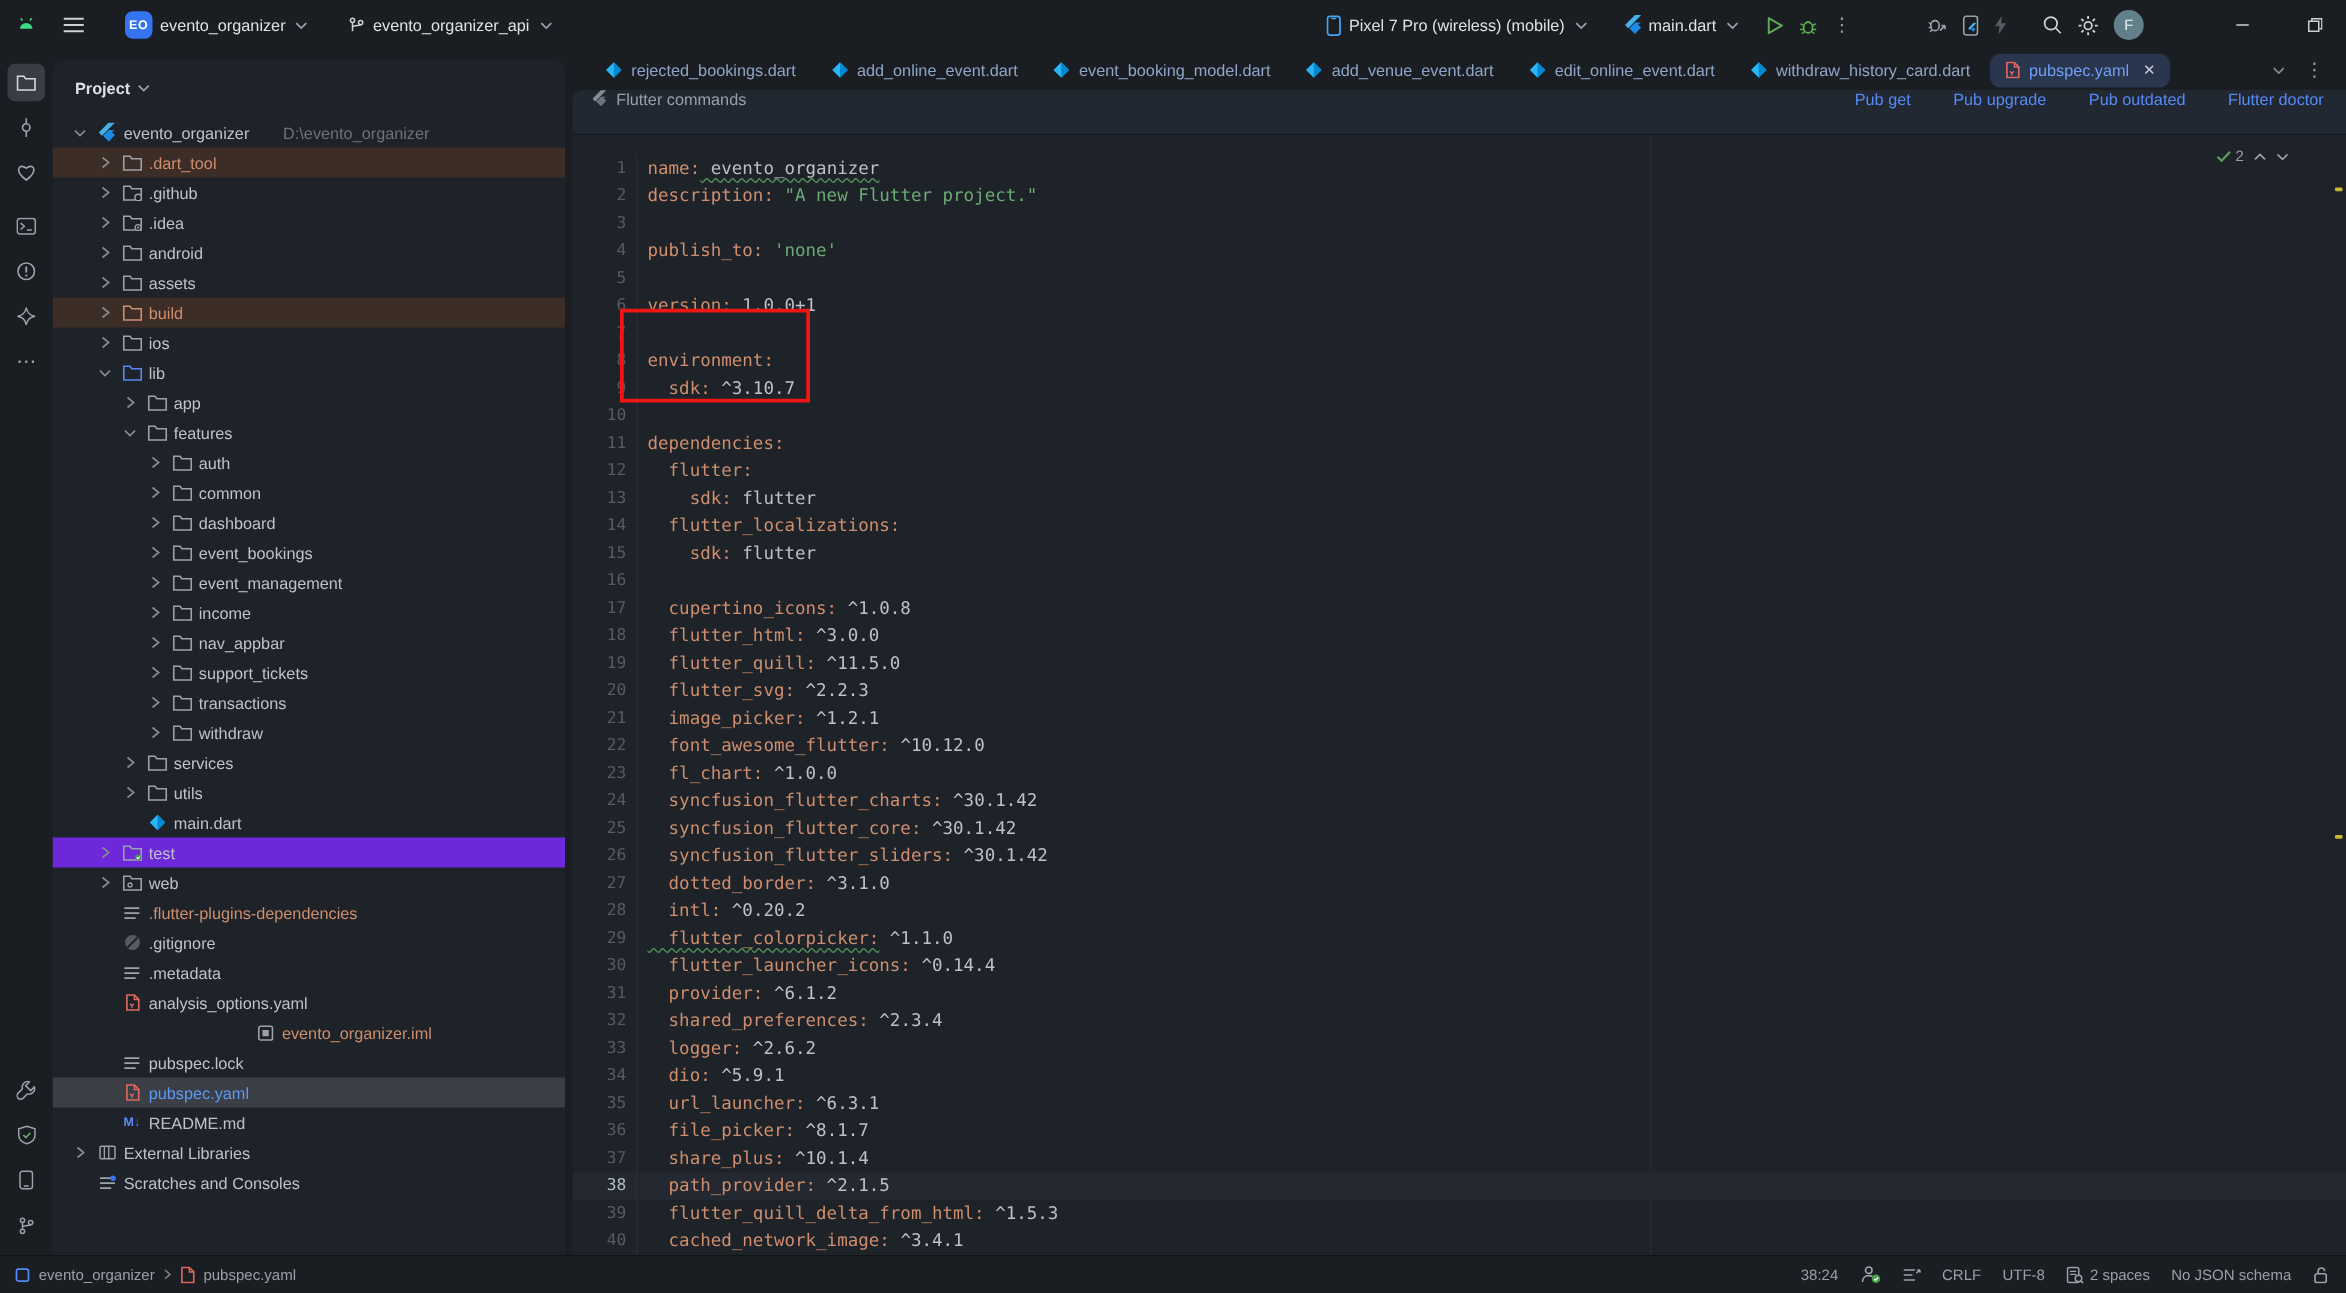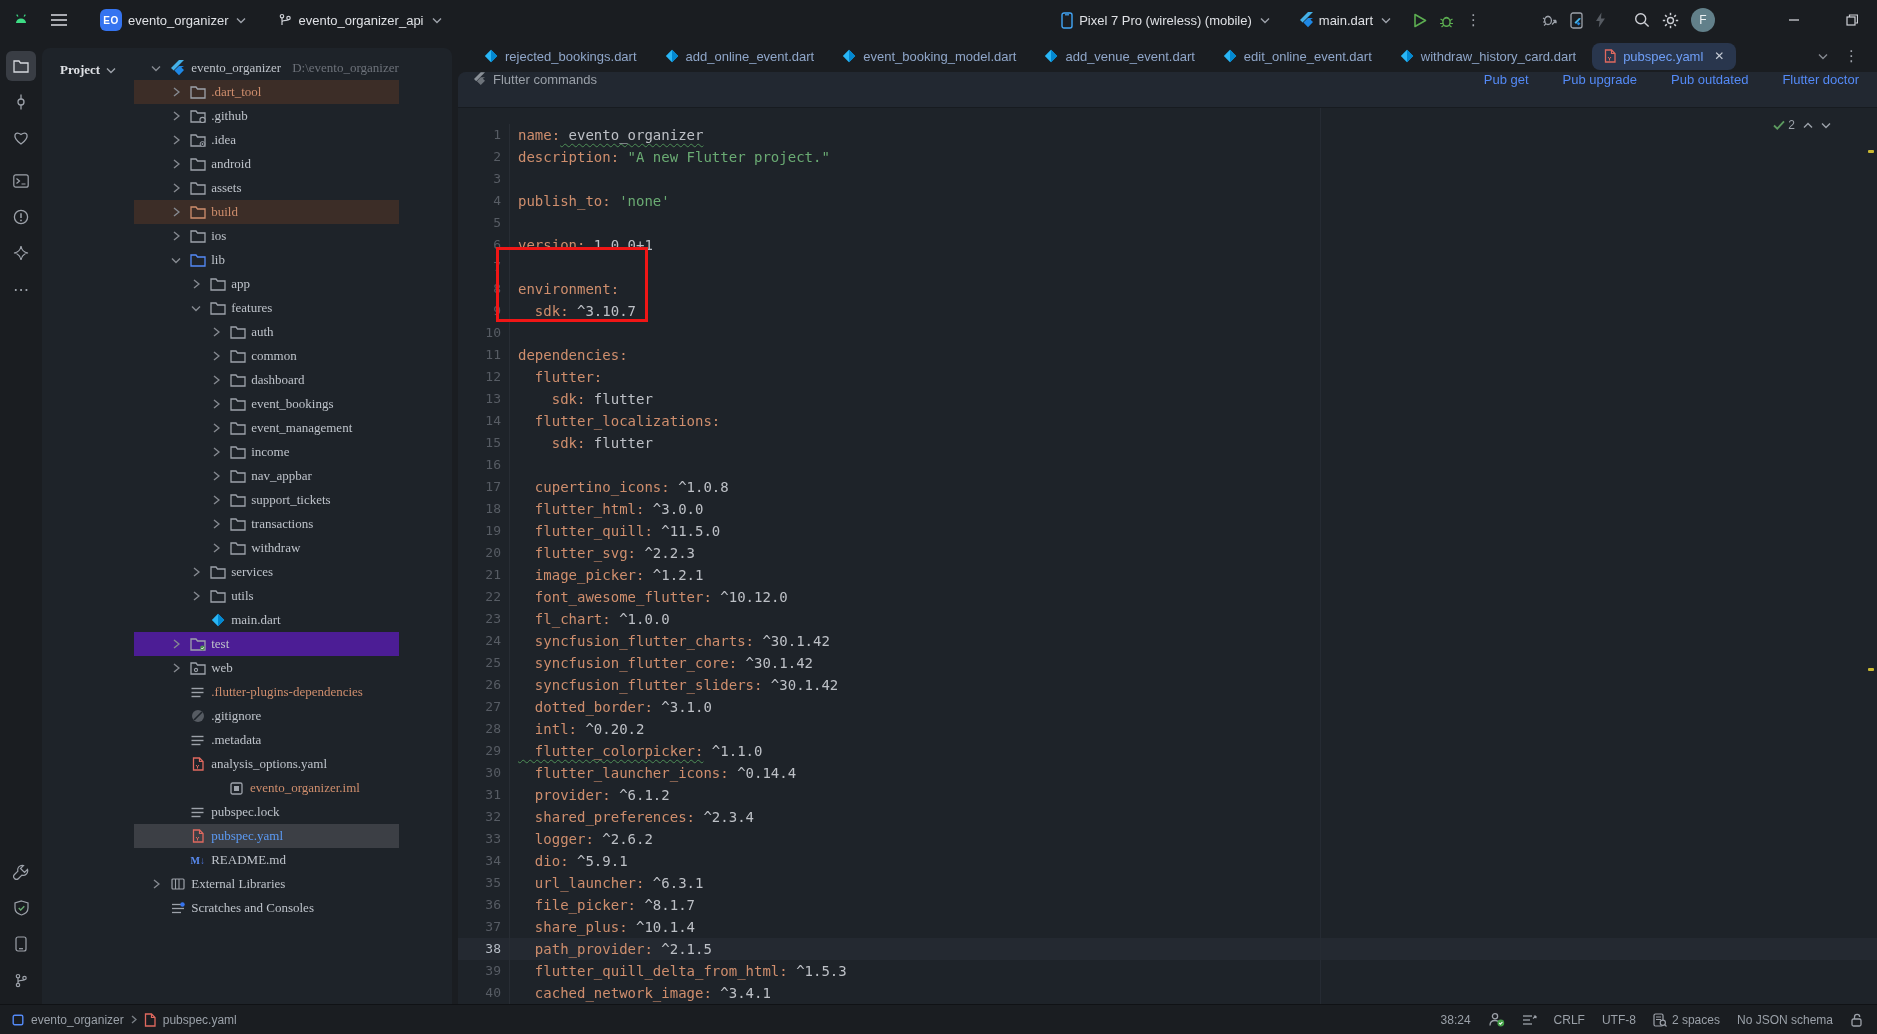--- a/index.html
+++ b/index.html
@@ -22,32 +22,32 @@
   .dots { color:#9da2aa; font-size:15px; padding:0 6px; }
 
   
   .main { display:flex; height:964px; }
   .stripe { width:42px; display:flex; flex-direction:column; align-items:center; padding:8px 0 6px; }
   .stripe .sicon { width:30px; height:30px; margin:3px 0; border-radius:6px; display:flex; align-items:center; justify-content:center; }
   .stripe .sicon.active { background:#393d44; }
   .stripe .flexgap { flex:1; }
 
   .left-col { width:410px; padding-top:8px; }
-  .project-island { background:#1e2329; height:956px; border-radius:8px 8px 0 0; display:flex; flex-direction:row;font-family:Liberation Serif, serif; }
+  .project-island { background:#1e2329; height:956px; border-radius:8px 8px 0 0; display:flex; flex-direction:column; }
   .proj-head { height:32px; display:flex; align-items:center; gap:6px; padding:0 18px; margin-top:6px; }
   .proj-head .tb-label { font-weight:bold; }
   .tree { margin-top:8px; overflow:hidden; font-size:13px; }
   .trow { height:24px; display:flex; align-items:center; gap:5px; white-space:nowrap; cursor:default; }
   .trow .tchev { width:16px; display:flex; justify-content:center; flex:none; }
   .trow .ticon { width:17px; display:flex; justify-content:center; flex:none; }
   .tlabel { color:#bec3ca; }
-  .tpath { color:#6d727a; margin-left:6px; }
+  .tpath { color:#6d727a; margin-left:22px; }
   .trow.excluded-row { background:#3c2d27; }
   .trow.excluded-row .tlabel, .trow.excluded-text .tlabel { color:#cf8e6d; }
-  .trow.test-row { background:#4c1d95; }
+  .trow.test-row { background:#6d28d9; }
   .trow.selected { background:#3c3f45; }
   .trow.selected .tlabel { color:#5c9bf5; }
   .mdicon { font-size:10px; font-weight:bold; color:#5a8df5; }
   .mdicon span { color:#4a6ed0; }
 
   
   .right-col { flex:1; display:flex; flex-direction:column; margin-left:6px; }
   .tabrow { height:38px; display:flex; align-items:center; padding-left:14px; gap:4px; }
   .tab { display:flex; align-items:center; gap:7px; padding:6px 12px; border-radius:8px; font-size:13px;
     color:#8fa6c9; cursor:default; }

